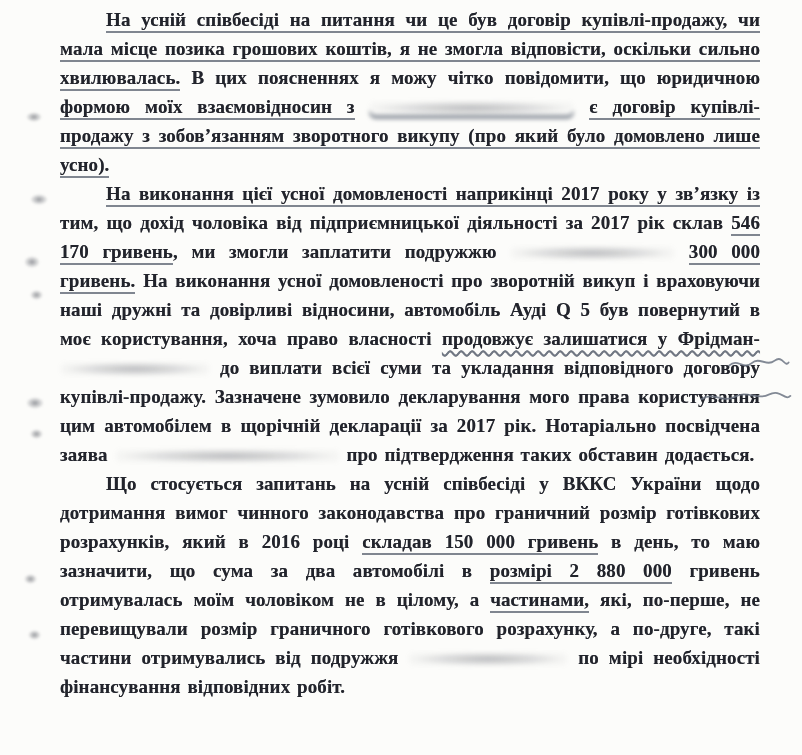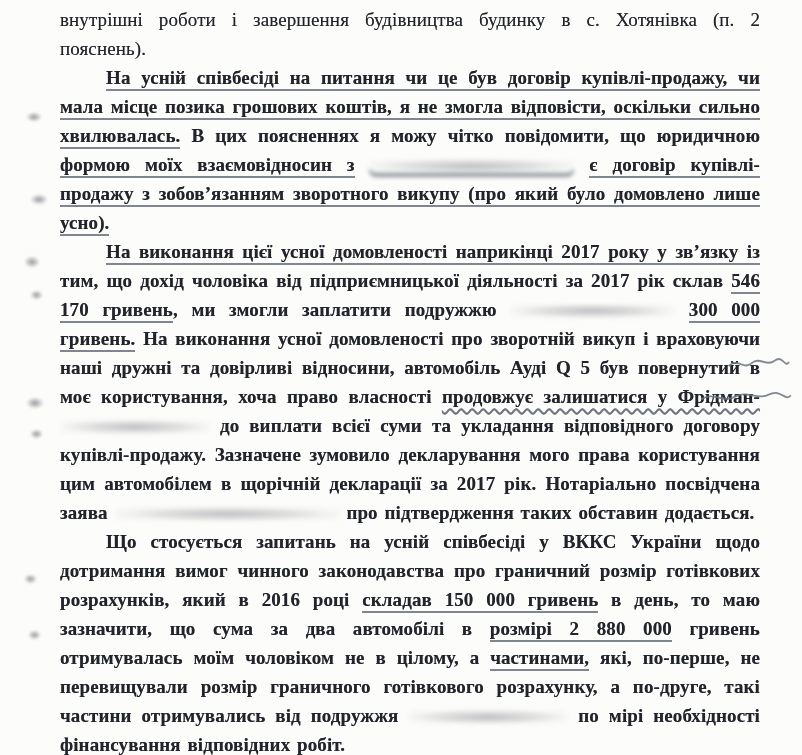--- a/index.html
+++ b/index.html
@@ -61,21 +61,20 @@
     position:absolute;
     display:block;
   }
   .squiggle svg { display:block; width:100%; height:100%; }
 </style>
 </head>
 <body>
 
 <div class="page">
   <div class="doc">
-      <p><span class="">внутрішні роботи і завершення будівництва будинку в с. Хотянівка (п. 2 пояснень).</span></p>
       <p class="indent"><span class="u">На усній співбесіді на питання чи це був договір купівлі-продажу, чи мала місце позика грошових коштів, я не змогла відповісти, оскільки сильно хвилювалась.</span><span class=""> В цих поясненнях я можу чітко повідомити, що юридичною </span><span class="u">формою моїх взаємовідносин з</span><span class=""> </span><span class="redact ru" style="width: 205px;"></span><span class=""> </span><span class="u">є договір купівлі-продажу з зобов’язанням зворотного викупу (про який було домовлено лише усно).</span></p>
       <p class="indent"><span class="u">На виконання цієї усної домовленості наприкінці 2017 року у зв’язку із</span><span class=""> тим, що дохід чоловіка від підприємницької діяльності за 2017 рік склав </span><span class="u">546 170 гривень</span><span class="">, ми змогли заплатити подружжю </span><span class="redact" style="width: 165px;"></span><span class=""> </span><span class="u">300 000 гривень.</span><span class=""> На виконання усної домовленості про зворотній викуп і враховуючи наші дружні та довірливі відносини, автомобіль Ауді Q 5  був повернутий в моє користування, хоча право власності </span><span class="wavy">продовжує залишатися у Фрідман-</span><span class=""> </span><span class="redact" style="width: 150px;"></span><span class=""> до виплати всієї суми та укладання відповідного договору купівлі-продажу. Зазначене зумовило декларування мого права користування цим автомобілем в щорічній декларації за 2017 рік. Нотаріально посвідчена заява </span><span class="redact" style="width: 225px;"></span><span class=""> про підтвердження таких обставин додається.</span></p>
       <p class="indent"><span class="">Що стосується запитань на усній співбесіді у ВККС України щодо дотримання вимог чинного законодавства про граничний розмір готівкових розрахунків, який в 2016 році </span><span class="u">складав 150 000 гривень</span><span class=""> в день, то маю зазначити, що сума за два автомобілі в </span><span class="u">розмірі  2 880 000</span><span class=""> гривень отримувалась моїм чоловіком не в цілому, а </span><span class="u">частинами,</span><span class=""> які, по-перше, не перевищували розмір граничного готівкового розрахунку, а по-друге, такі частини отримувались від подружжя </span><span class="redact" style="width: 160px;"></span><span class=""> по мірі необхідності фінансування відповідних робіт.</span></p>
     </div>
   <div id="artifacts">
       <span class="smudge" style="left: 26px; top: 112px; width: 16px; height: 10px;"></span>
       <span class="smudge" style="left: 30px; top: 194px; width: 18px; height: 11px;"></span>
       <span class="smudge" style="left: 24px; top: 256px; width: 16px; height: 12px;"></span>
       <span class="smudge" style="left: 30px; top: 290px; width: 13px; height: 10px;"></span>
       <span class="smudge" style="left: 26px; top: 397px; width: 18px; height: 12px;"></span>

